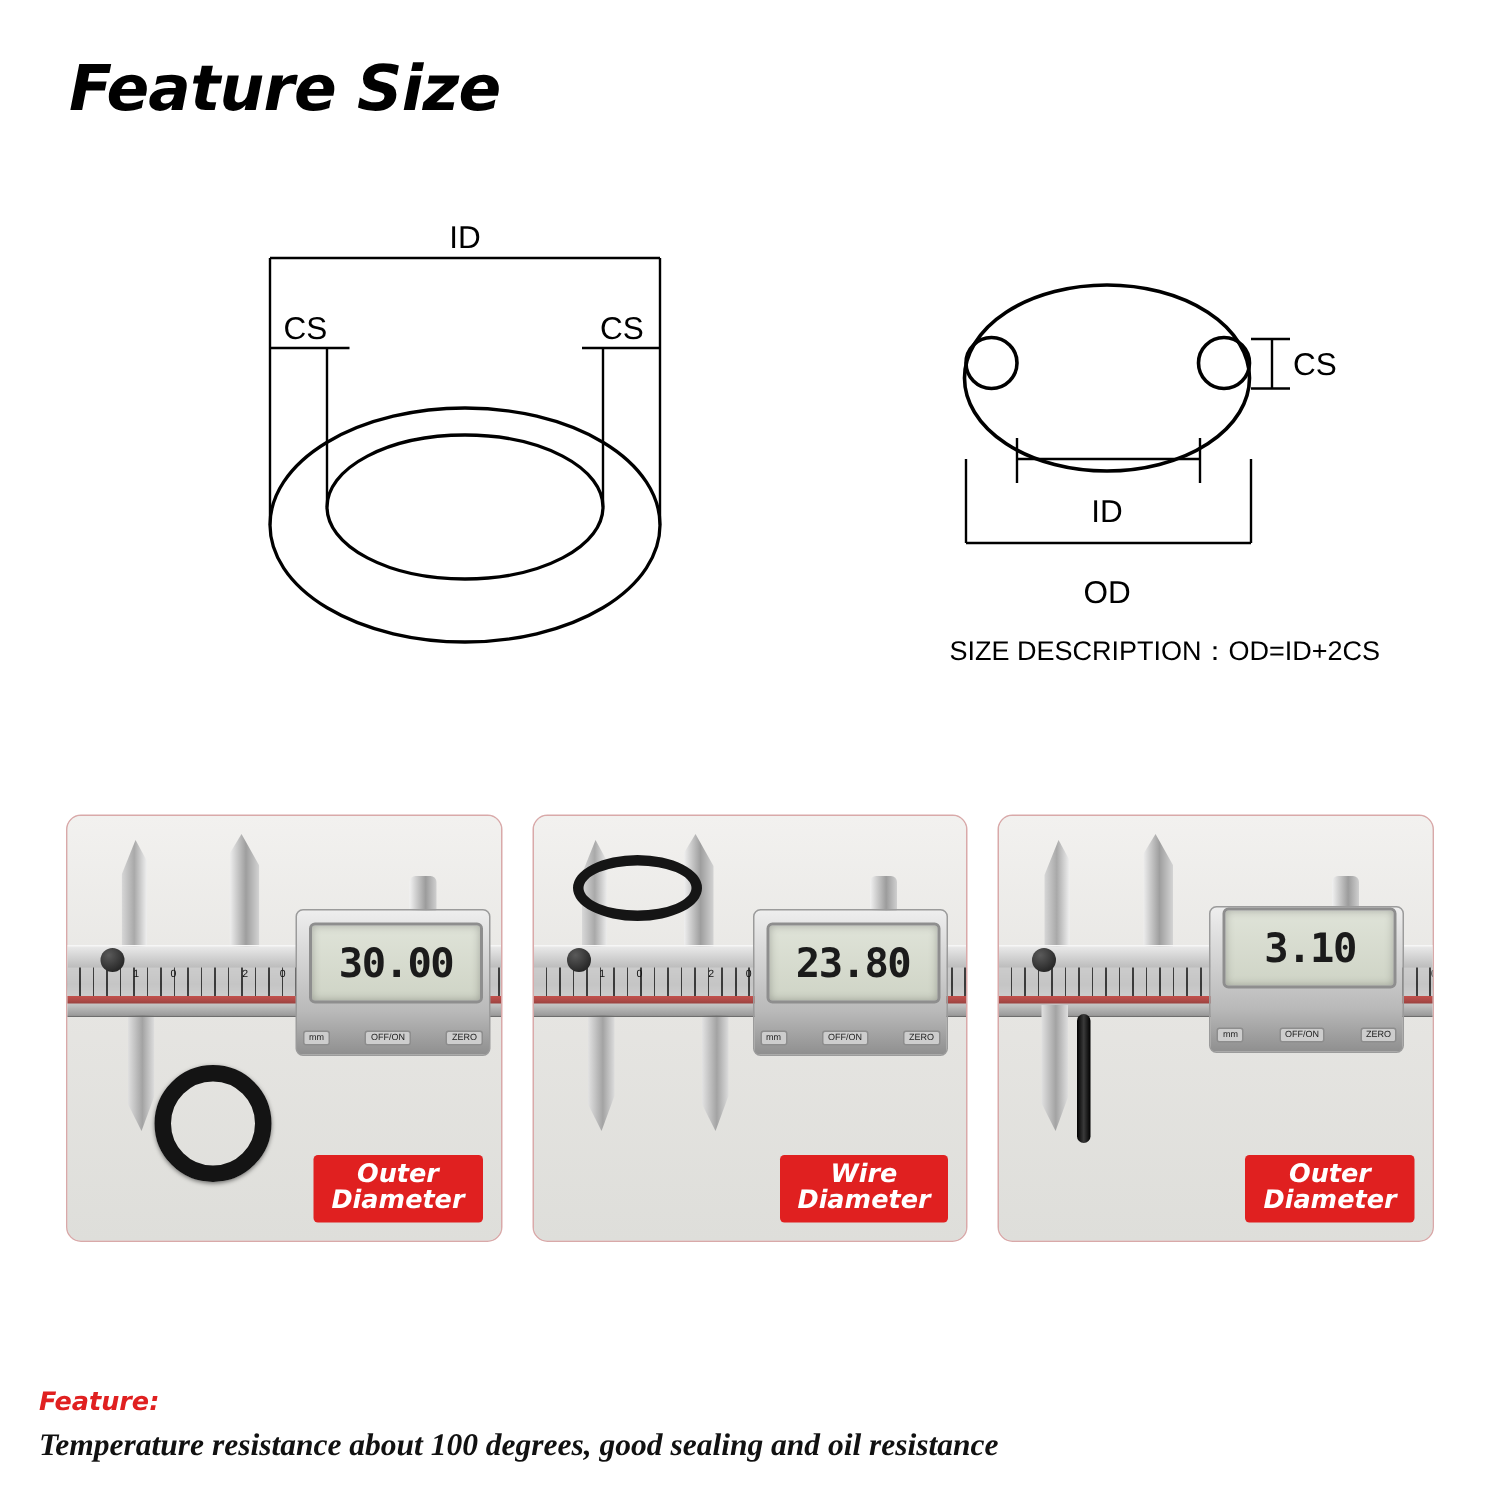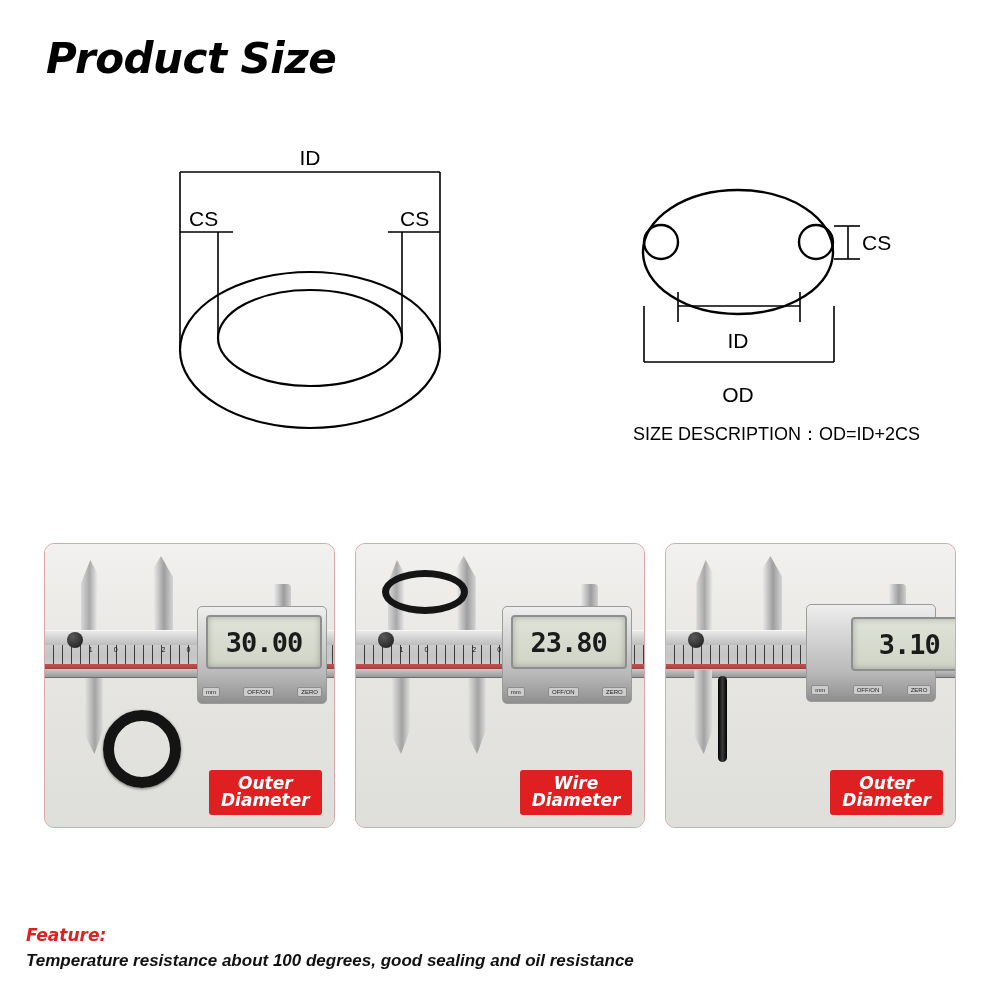--- a/index.html
+++ b/index.html
@@ -249,28 +249,28 @@
     font-weight: bold;
     font-style: italic;
     font-size: 17px;
     font-family: "DejaVu Sans", sans-serif;
     margin-bottom: 6px;
   }
   .feature-text {
     color: #111;
     font-weight: bold;
     font-style: italic;
-    font-size: 17px;
-    font-family: Liberation Sans, sans-serif;
+    font-size: 21px;
+    font-family: Liberation Serif, serif;
   }
 </style>
 </head>
 <body>
 
-<div class="page-title">Product Size</div>
+<div class="page-title">Feature Size</div>
 
 <div class="diagram-area">
   <svg class="diagram-svg" width="1000" height="400" viewBox="0 0 1000 400" xmlns="http://www.w3.org/2000/svg">
 
     <g fill="none" stroke="#000" stroke-width="2.2">
       <ellipse cx="262" cy="240" rx="130" ry="78"></ellipse>
       <ellipse cx="262" cy="228" rx="92" ry="48"></ellipse>
     </g>
 
     <g stroke="#000" stroke-width="1.6">
@@ -388,21 +388,21 @@
       <div class="jaw-upper-left" style="left:30px;"></div>
       <div class="jaw-upper-right" style="left:96px;"></div>
       <div class="thumb-screw" style="left:222px;"></div>
       <div class="caliper-body">
         <div class="scale-strip"></div>
         <div class="scale-nums" style="left:200px;">60 70</div>
         <div class="scale-red"></div>
       </div>
       <div class="brand-dot"></div>
       <div class="lcd-panel" style="left:140px; top:60px;">
-        <div class="lcd" style="left:8px; top:12px;margin-left:36px;">
+        <div class="lcd" style="left:8px; top:0;">
           <span class="lcd-value">3.10</span>
         </div>
         <div class="btn-row">
           <span>mm</span>
           <span>OFF/ON</span>
           <span>ZERO</span>
         </div>
       </div>
       <div class="wire-piece" style="left:52px; top:132px;"></div>
       <div class="jaw-lower" style="left:28px;"></div>

